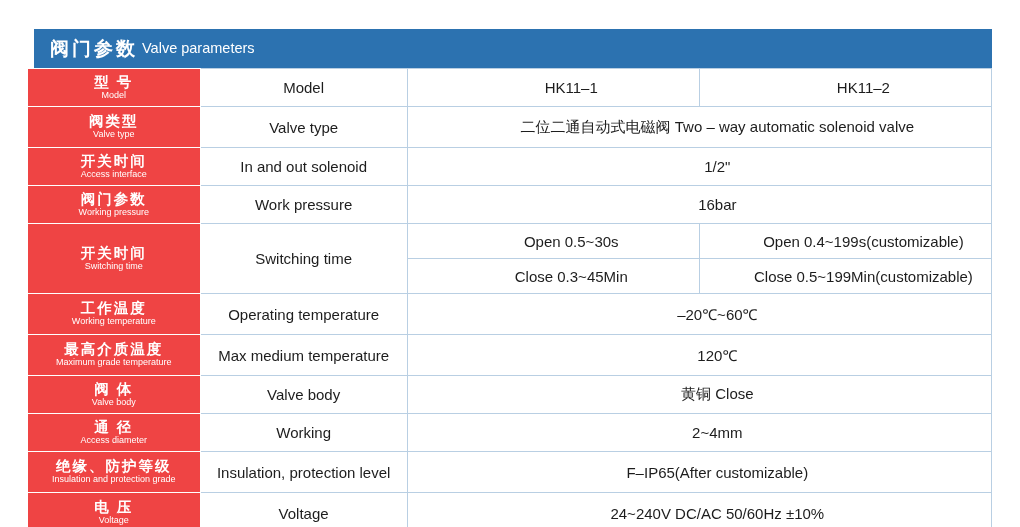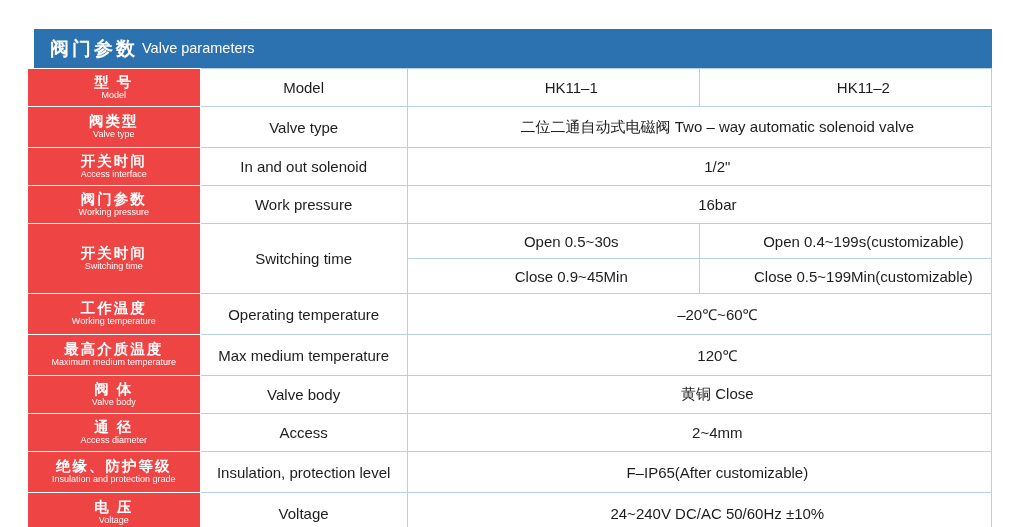--- a/index.html
+++ b/index.html
@@ -170,57 +170,57 @@
         <td class="label-cell" rowspan="2">
           <span class="label-cn">开关时间</span>
           <span class="label-en">Switching time</span>
         </td>
         <td class="name-cell" rowspan="2">Switching time</td>
         <td class="val-cell">Open 0.5~30s</td>
         <td class="val-cell">Open 0.4~199s(customizable)</td>
       </tr>
 
       <tr class="row-tall">
-        <td class="val-cell">Close 0.9~45Min</td>
+        <td class="val-cell">Close 0.3~45Min</td>
         <td class="val-cell">Close 0.5~199Min(customizable)</td>
       </tr>
 
       <tr class="row-tall">
         <td class="label-cell">
           <span class="label-cn">工作温度</span>
           <span class="label-en">Working temperature</span>
         </td>
         <td class="name-cell">Operating temperature</td>
         <td class="val-cell" colspan="2">–20℃~60℃</td>
       </tr>
 
       <tr class="row-tall">
         <td class="label-cell">
           <span class="label-cn">最高介质温度</span>
-          <span class="label-en">Maximum medium temperature</span>
+          <span class="label-en">Maximum grade temperature</span>
         </td>
         <td class="name-cell">Max medium temperature</td>
         <td class="val-cell" colspan="2">120℃</td>
       </tr>
 
       <tr>
         <td class="label-cell">
           <span class="label-cn">阀 体</span>
           <span class="label-en">Valve body</span>
         </td>
         <td class="name-cell">Valve body</td>
         <td class="val-cell" colspan="2">黄铜 Close</td>
       </tr>
 
       <tr>
         <td class="label-cell">
           <span class="label-cn">通 径</span>
           <span class="label-en">Access diameter</span>
         </td>
-        <td class="name-cell">Access</td>
+        <td class="name-cell">Working</td>
         <td class="val-cell" colspan="2">2~4mm</td>
       </tr>
 
       <tr class="row-tall">
         <td class="label-cell">
           <span class="label-cn">绝缘、防护等级</span>
           <span class="label-en">Insulation and protection grade</span>
         </td>
         <td class="name-cell">Insulation, protection level</td>
         <td class="val-cell" colspan="2">F–IP65(After customizable)</td>

